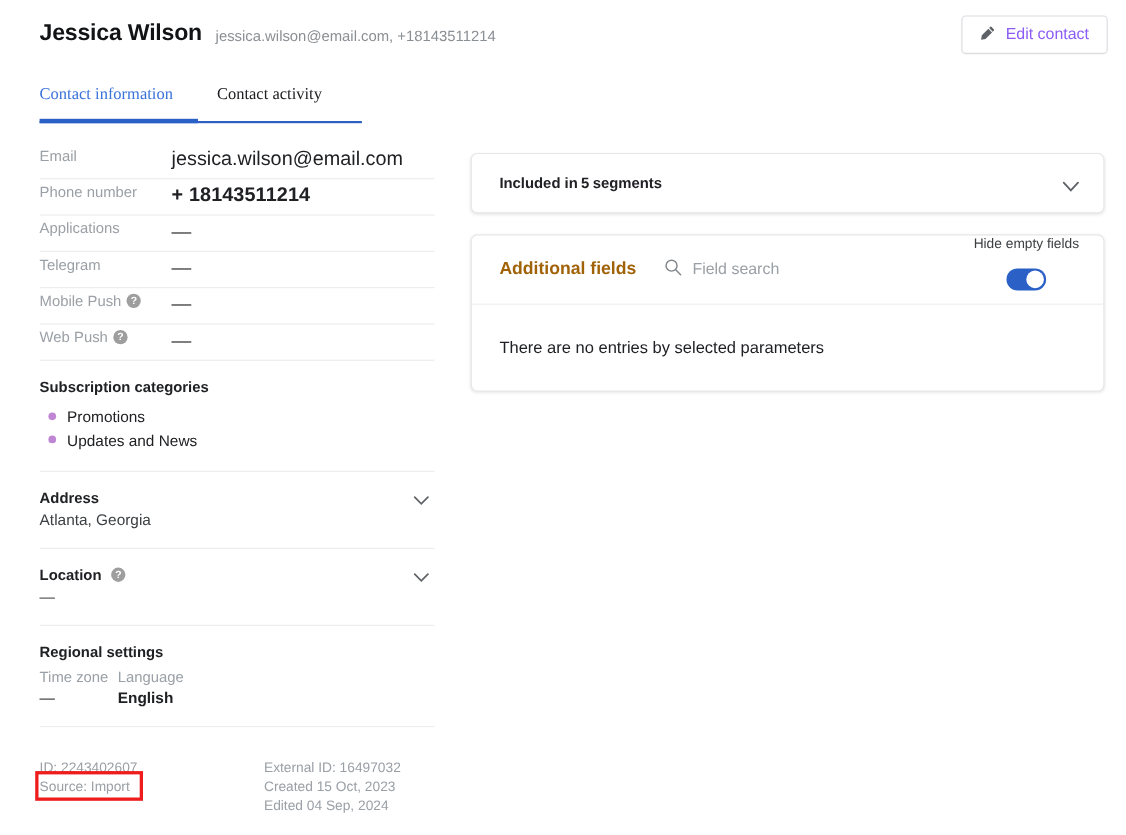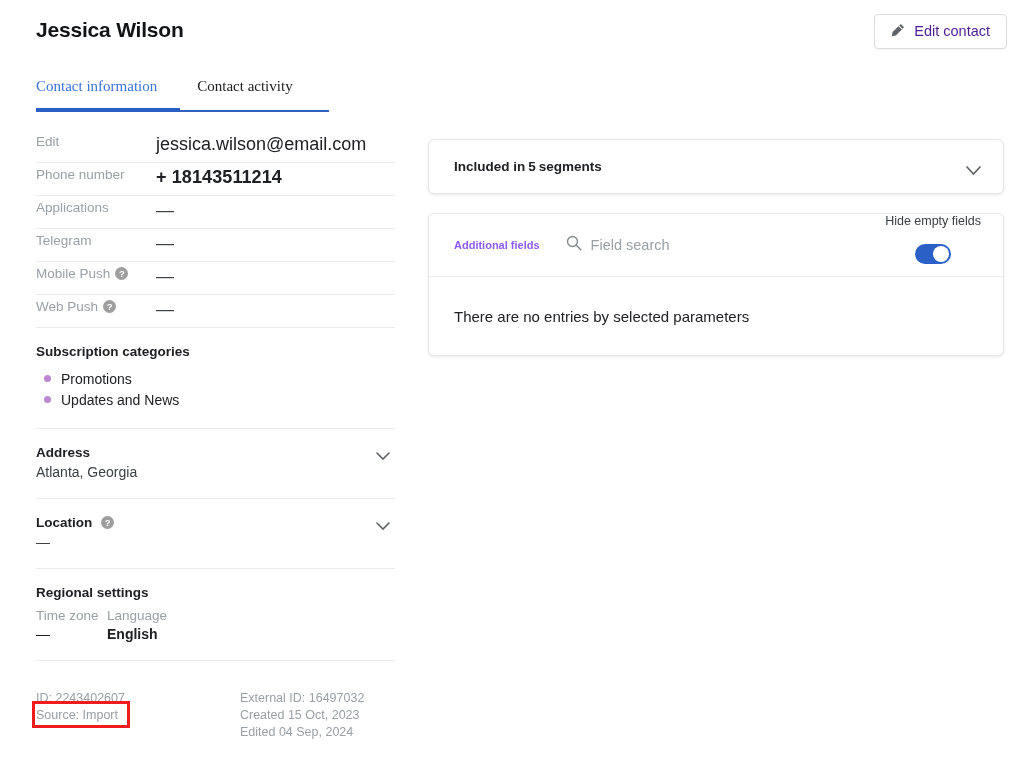--- a/index.html
+++ b/index.html
@@ -28,21 +28,21 @@
   .header-actions {
     position: absolute; right: 17px; top: 14px;
     display: flex; gap: 10px;
   }
   .btn {
     display: inline-flex; align-items: center; justify-content: center;
     gap: 9px;
     height: 35px; padding: 0 16px;
     background: #ffffff;
     border: 1px solid #dadce0; border-radius: 4px;
-    font-size: 14.5px; color: #4c1d95;
+    font-size: 14.5px; color: #8b5cf6;
     cursor: pointer;
     box-shadow: 0 1px 1px rgba(0,0,0,0.035);
   }
   .btn .lbl { line-height: 1; }
 
   
   .tabs {
     position: absolute; left: 36px; top: 78px;
     display: flex; align-items: flex-end; gap: 16px; font-family: Liberation Serif, serif;
   }
@@ -159,21 +159,21 @@
   .segments-label .num { margin: 0 3px; }
   .card-chev { position: absolute; right: 22px; top: 22px; width: 15px; height: 10px; }
 
   .card.fields { margin-top: 19px; }
   .fields-head {
     height: 63px; display: flex; align-items: center;
     padding: 0 22px 0 25px;
     border-bottom: 1px solid #ededed;
     position: relative;
   }
-  .fields-title { font-size: 11px; font-weight: bold; color: #8b5cf6; }
+  .fields-title { font-size: 16px; font-weight: bold; color: #a16207; }
   .fields-search {
     display: flex; align-items: center; gap: 9px; margin-left: 26px;
   }
   .search-placeholder { font-size: 14.5px; color: #9aa0a6; }
   .hide-empty {
     position: absolute; right: 22px; top: 0; height: 63px;
     display: flex; align-items: center; gap: 16px; flex-direction: column;
   }
   .hide-empty-lbl { font-size: 12.5px; color: #3c4043; }
   .toggle {
@@ -190,20 +190,21 @@
     font-size: 15px; color: #202124;
   }
 </style>
 </head>
 <body>
 
 <div class="page">
 
   <div class="header">
     <div class="contact-name">Jessica Wilson</div>
+    <div class="contact-subtitle">jessica.wilson@email.com, +18143511214</div>
 
     <div class="header-actions">
       <div class="btn">
         <span>
           <svg width="14" height="14" viewBox="0 0 16 16">
             <path d="M11.7 1.6c-.3-.3-.8-.3-1.1 0L9.4 2.8l3.8 3.8 1.2-1.2c.3-.3.3-.8 0-1.1L11.7 1.6z" fill="#5f6368"></path>
             <path d="M8.6 3.6L1.8 10.4 1 15l4.6-.8 6.8-6.8-3.8-3.8z" fill="#5f6368"></path>
           </svg>
         </span>
         <span class="lbl">Edit contact</span>
@@ -214,21 +215,21 @@
   <div class="tabs">
     <div class="tab active">Contact information</div>
     <div class="tab">Contact activity</div>
   </div>
   <div class="tab-underline-thin"></div>
   <div class="tab-underline-thick"></div>
 
   <div class="left-col">
 
     <div class="field-row">
-      <div class="field-label">Edit</div>
+      <div class="field-label">Email</div>
       <div class="field-value">jessica.wilson@email.com</div>
     </div>
 
     <div class="field-row">
       <div class="field-label">Phone number</div>
       <div class="field-value bold">+ 18143511214</div>
     </div>
 
     <div class="field-row">
       <div class="field-label">Applications</div>

